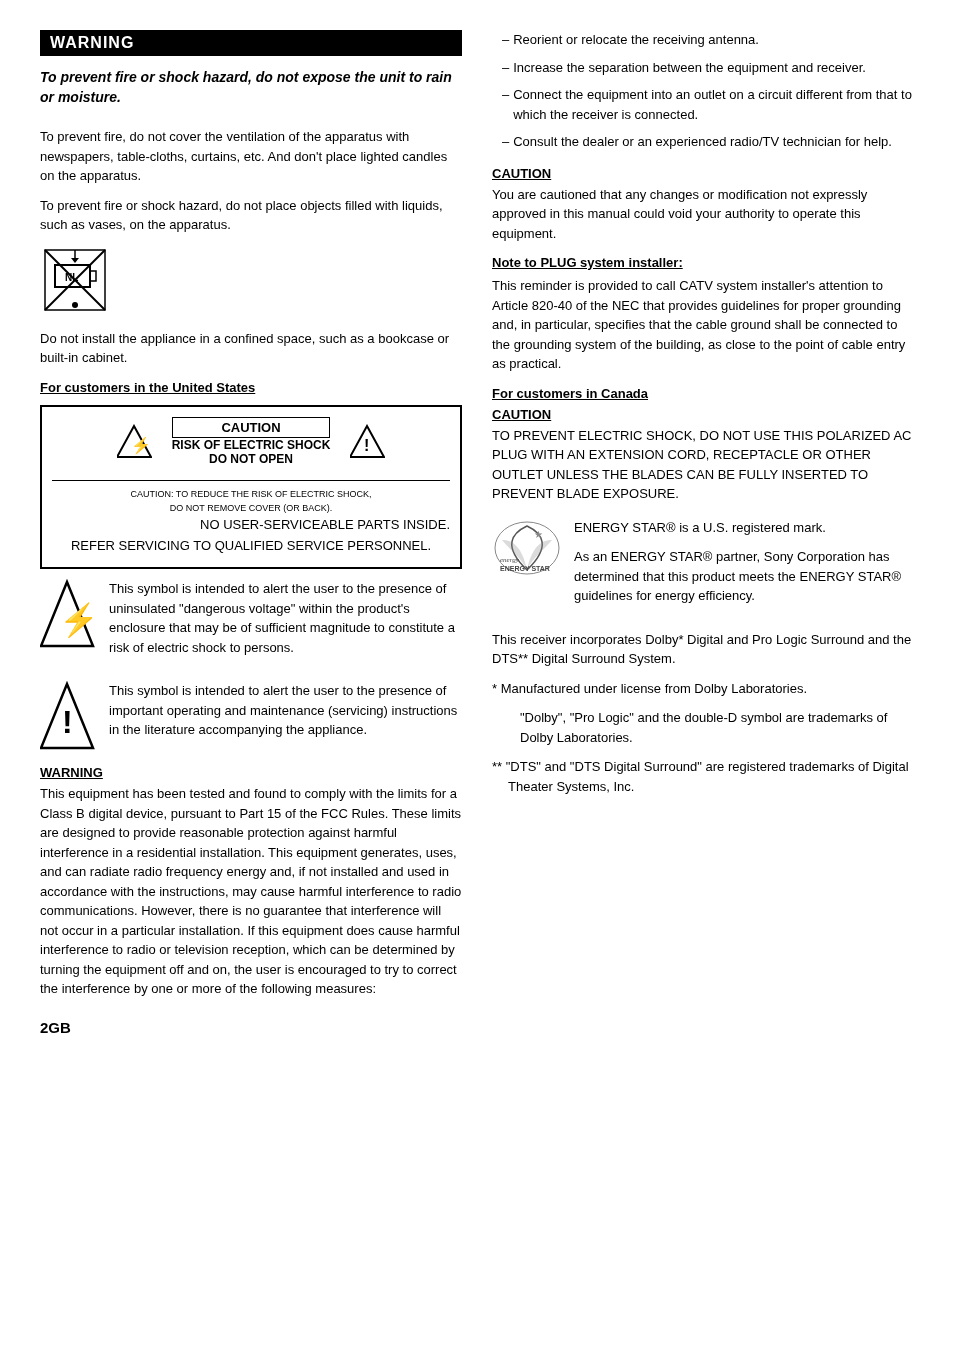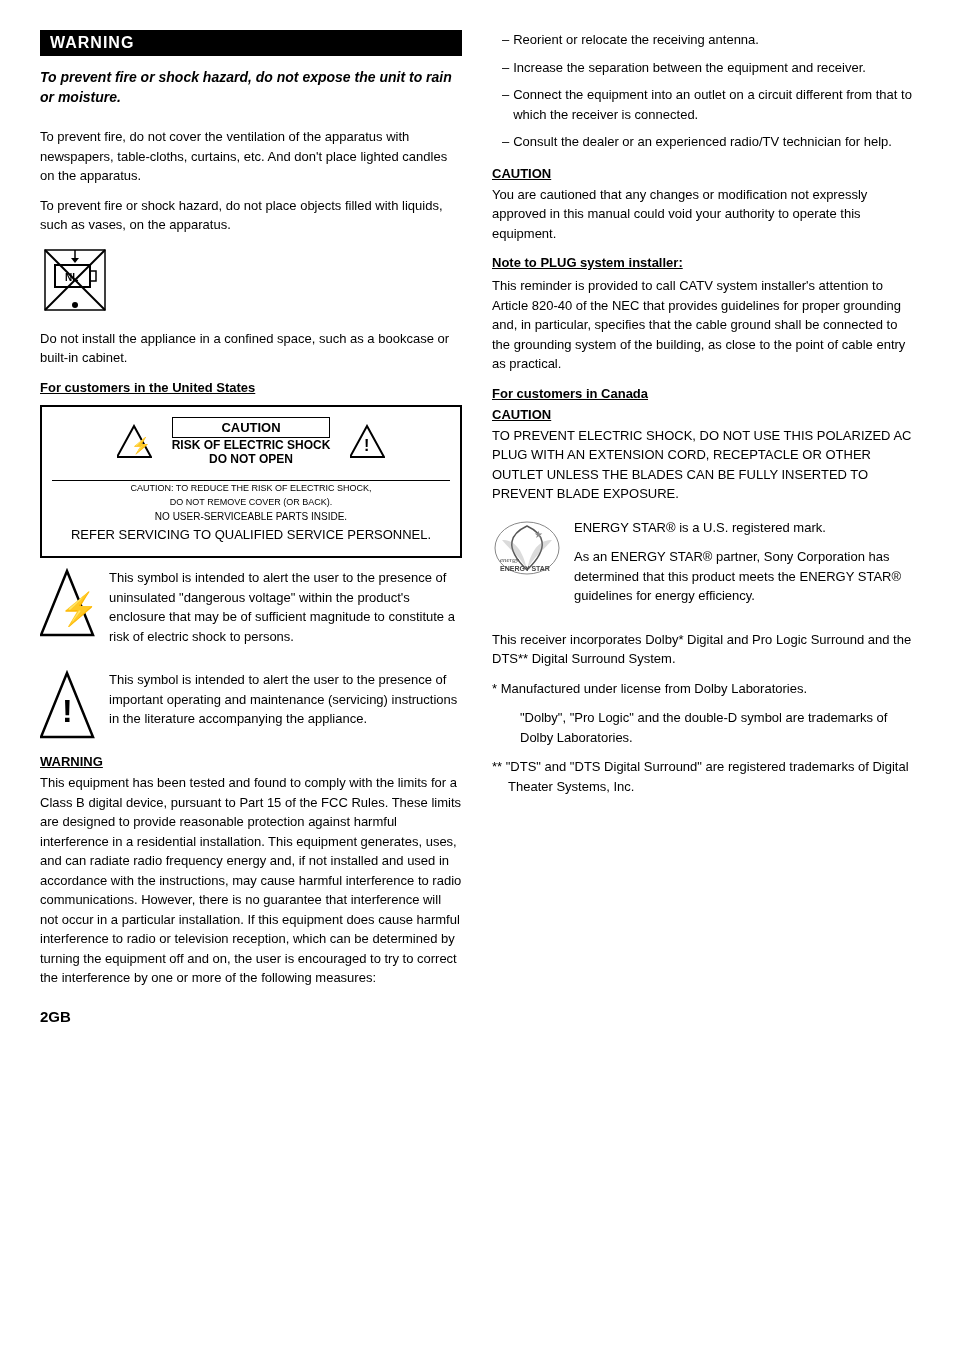--- a/index.html
+++ b/index.html
@@ -86,20 +86,21 @@
     .caution-box-subtitle {
       font-size: 10px;
       font-weight: bold;
       color: #000;
     }
     .caution-box-lines {
       font-size: 9px;
       line-height: 1.6;
       margin-top: 14px;
       border-top: 1px solid #000;
+      padding-top: 6px;
     }
     .symbol-section {
       display: flex;
       align-items: flex-start;
       gap: 14px;
       margin-bottom: 14px;
     }
     .lightning-icon {
       width: 55px;
       height: 70px;
@@ -213,21 +214,21 @@
         </div>
 
         <svg width="35" height="35" viewBox="0 0 35 35">
           <polygon points="17,2 34,33 0,33" fill="none" stroke="#000" stroke-width="2"></polygon>
           <text x="14" y="27" font-size="16" font-weight="bold" fill="#000">!</text>
         </svg>
       </div>
       <div class="caution-box-lines">
         <div style="font-size:9px;">CAUTION: TO REDUCE THE RISK OF ELECTRIC SHOCK,</div>
         <div style="font-size:9px;">DO NOT REMOVE COVER (OR BACK).</div>
-        <div style="font-size:10px;">NO USER-SERVICEABLE PARTS INSIDE.</div>
+        <div style="font-size:13px;text-align:right;">NO USER-SERVICEABLE PARTS INSIDE.</div>
         <div style="font-size:13px;">REFER SERVICING TO QUALIFIED SERVICE PERSONNEL.</div>
       </div>
     </div>
 
     <div class="symbol-section">
       <svg class="lightning-icon" viewBox="0 0 55 70">
         <polygon points="27,3 53,67 1,67" fill="none" stroke="#000" stroke-width="2.5"></polygon>
         <text x="19" y="52" font-size="32" font-weight="bold" fill="#000">⚡</text>
       </svg>
       <p>This symbol is intended to alert the user to the presence of uninsulated "dangerous voltage" within the product's enclosure that may be of sufficient magnitude to constitute a risk of electric shock to persons.</p>

